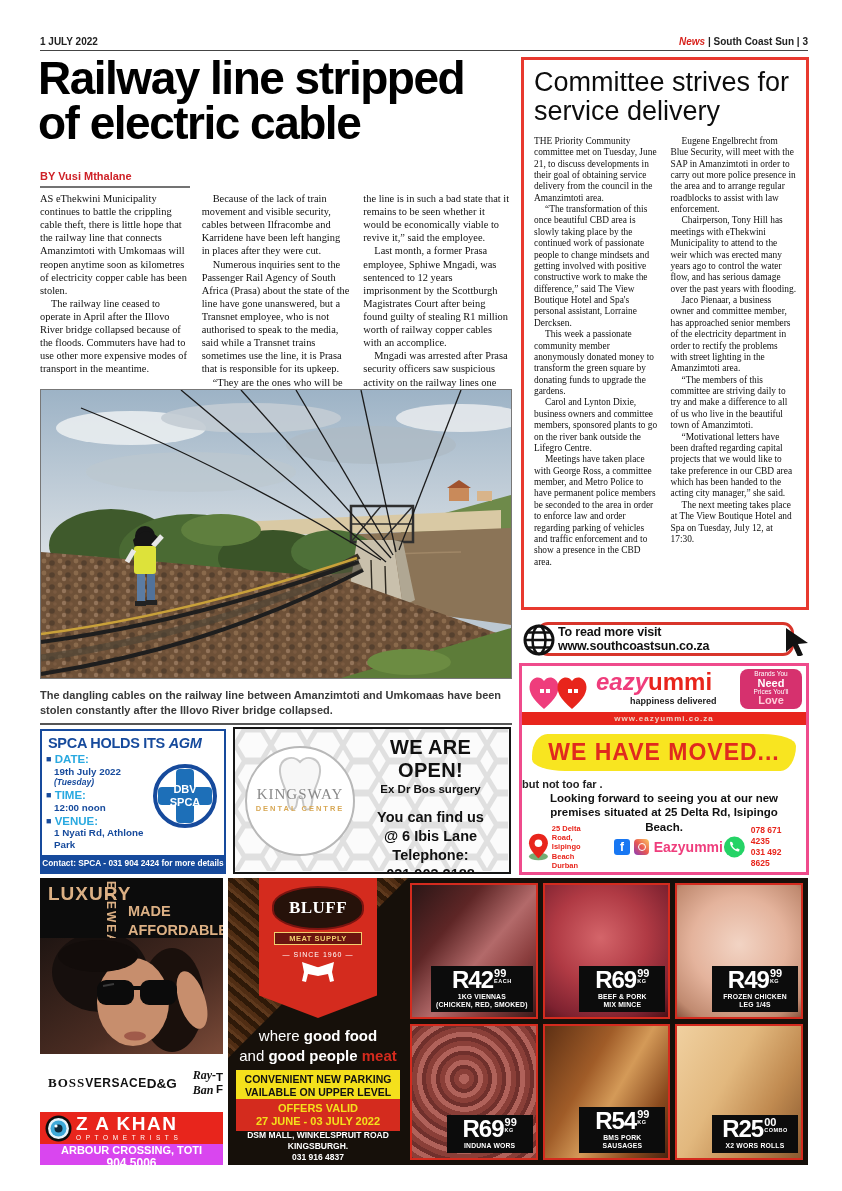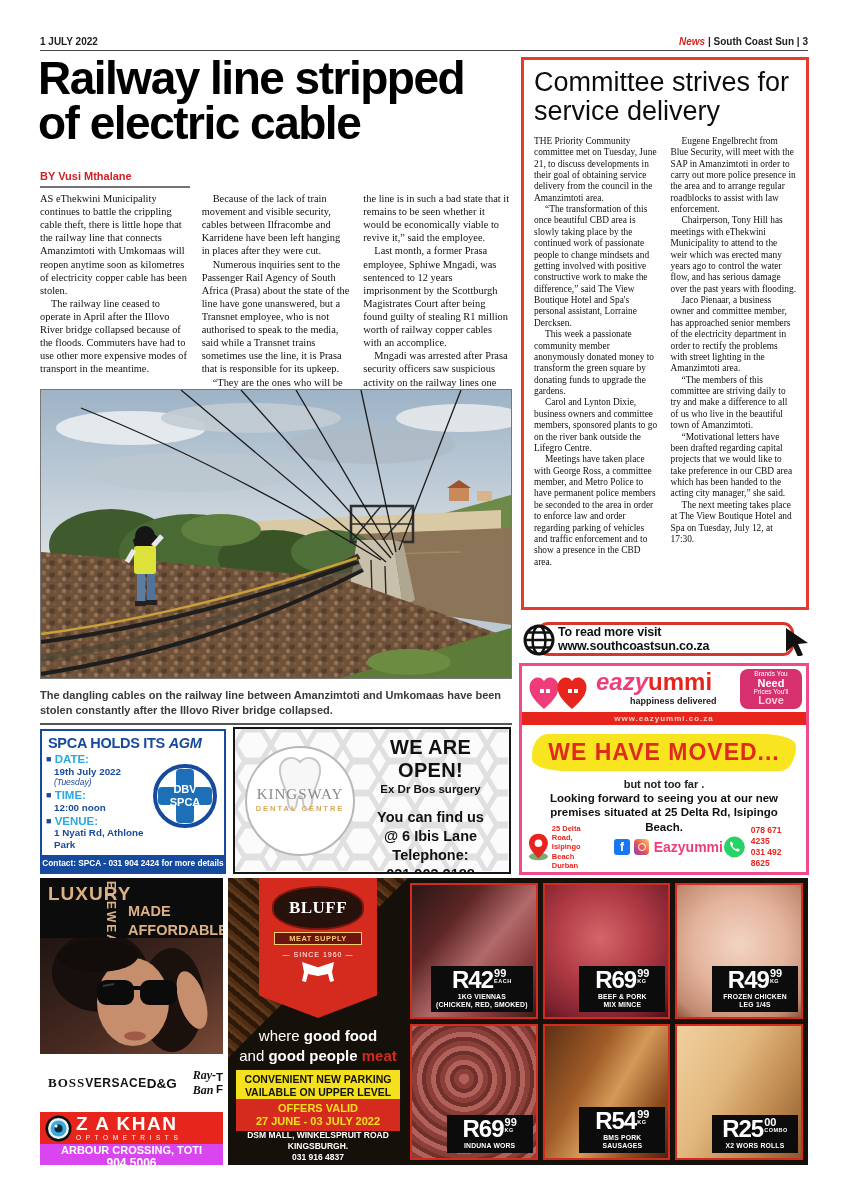--- a/index.html
+++ b/index.html
@@ -55,21 +55,21 @@
   .ez-badge{position:absolute;right:4px;top:3px;width:62px;height:40px;background:#d6316e;border-radius:8px;
             color:#fff;text-align:center;line-height:1;padding-top:2px;box-sizing:border-box;}
   .ez-badge .sm{font-size:6.5px;display:block;}
   .ez-badge .bg1{font-size:11px;font-weight:900;display:block;}
   .ez-badge .bg2{font-size:11px;font-weight:900;display:block;color:#ffccd9;}
   .ez-url{height:13px;background:#e8251c;color:#f0cfc0;font-size:8px;text-align:center;
           line-height:13px;letter-spacing:1px;font-weight:600;}
   .ez-moved{text-align:center;margin-top:9px;}
   .ez-moved span{display:inline-block;background:#f8e520;color:#e02a1e;font-size:23px;font-weight:900;
            letter-spacing:1px;padding:5px 16px;border-radius:16px 34px 16px 34px / 22px 12px 26px 12px;}
-  .ez-l1{text-align:center;font-size:11px;font-weight:800;color:#222;margin-top:7px;}
+  .ez-l1{text-align:left;font-size:11px;font-weight:800;color:#222;margin-top:7px;}
   .ez-l2{text-align:center;font-size:11.5px;font-weight:800;color:#111;line-height:1.25;margin:1px 10px 0;}
   .ez-foot{position:absolute;left:6px;right:6px;bottom:4px;height:42px;display:flex;align-items:center;}
   .ez-addr{color:#e8251c;font-size:7.5px;font-weight:800;line-height:1.25;margin-left:3px;}
   .ez-fb{width:16px;height:16px;background:#1877f2;border-radius:3px;color:#fff;font-weight:bold;font-size:12px;
          text-align:center;line-height:16px;margin-left:12px;}
   .ez-ig{width:16px;height:16px;border-radius:4px;margin-left:4px;
          background:linear-gradient(45deg,#8a3ab9,#e95950,#fccc63);position:relative;}
   .ez-ig::after{content:"";position:absolute;left:4px;top:4px;width:6px;height:6px;border:1.5px solid #fff;border-radius:50%;}
   .ez-name{color:#ef3d7c;font-weight:800;font-size:14px;margin-left:5px;}
   .ez-phones{color:#e8251c;font-size:8.5px;font-weight:800;line-height:1.3;margin-left:5px;}
@@ -77,21 +77,21 @@
 
   
   .spca{left:40px;top:729px;width:186px;height:145px;border:2.5px solid #164a9c;box-sizing:border-box;
         background:#fff;overflow:hidden;}
   .sp-title{margin:4px 0 2px 6px;color:#164a9c;font-weight:800;font-size:14.5px;letter-spacing:-.3px;}
   .sp-title .agm{font-style:italic;}
   .sp-rows{margin-left:4px;width:108px;}
   .sp-label{color:#29a9e0;font-size:11.5px;font-weight:800;line-height:1.1;margin-top:2px;}
   .sp-label .sq{color:#164a9c;font-size:9px;vertical-align:1px;}
   .sp-val{color:#164a9c;font-size:9.8px;font-weight:800;margin-left:8px;line-height:1.15;}
-  .sp-note{color:#164a9c;font-size:8.5px;font-weight:400;font-style:italic;margin-left:8px;}
+  .sp-note{color:#164a9c;font-size:8.5px;font-weight:700;font-style:italic;margin-left:8px;}
   .sp-logo{position:absolute;right:6px;top:32px;}
   .sp-contact{position:absolute;bottom:0;left:0;right:0;height:17px;background:#164a9c;color:#fff;
               font-size:8.3px;font-weight:800;text-align:center;line-height:17px;}
 
   
   .kway{left:233px;top:727px;width:278px;height:147px;border:2.5px solid #151515;box-sizing:border-box;
         background:#fbfbfb;overflow:hidden;}
   .kw-hex{position:absolute;left:0;top:0;opacity:.9;}
   .kw-circle{position:absolute;left:10px;top:17px;width:106px;height:106px;border-radius:50%;
              background:#fff;border:2px solid #b8b8b8;text-align:center;}

